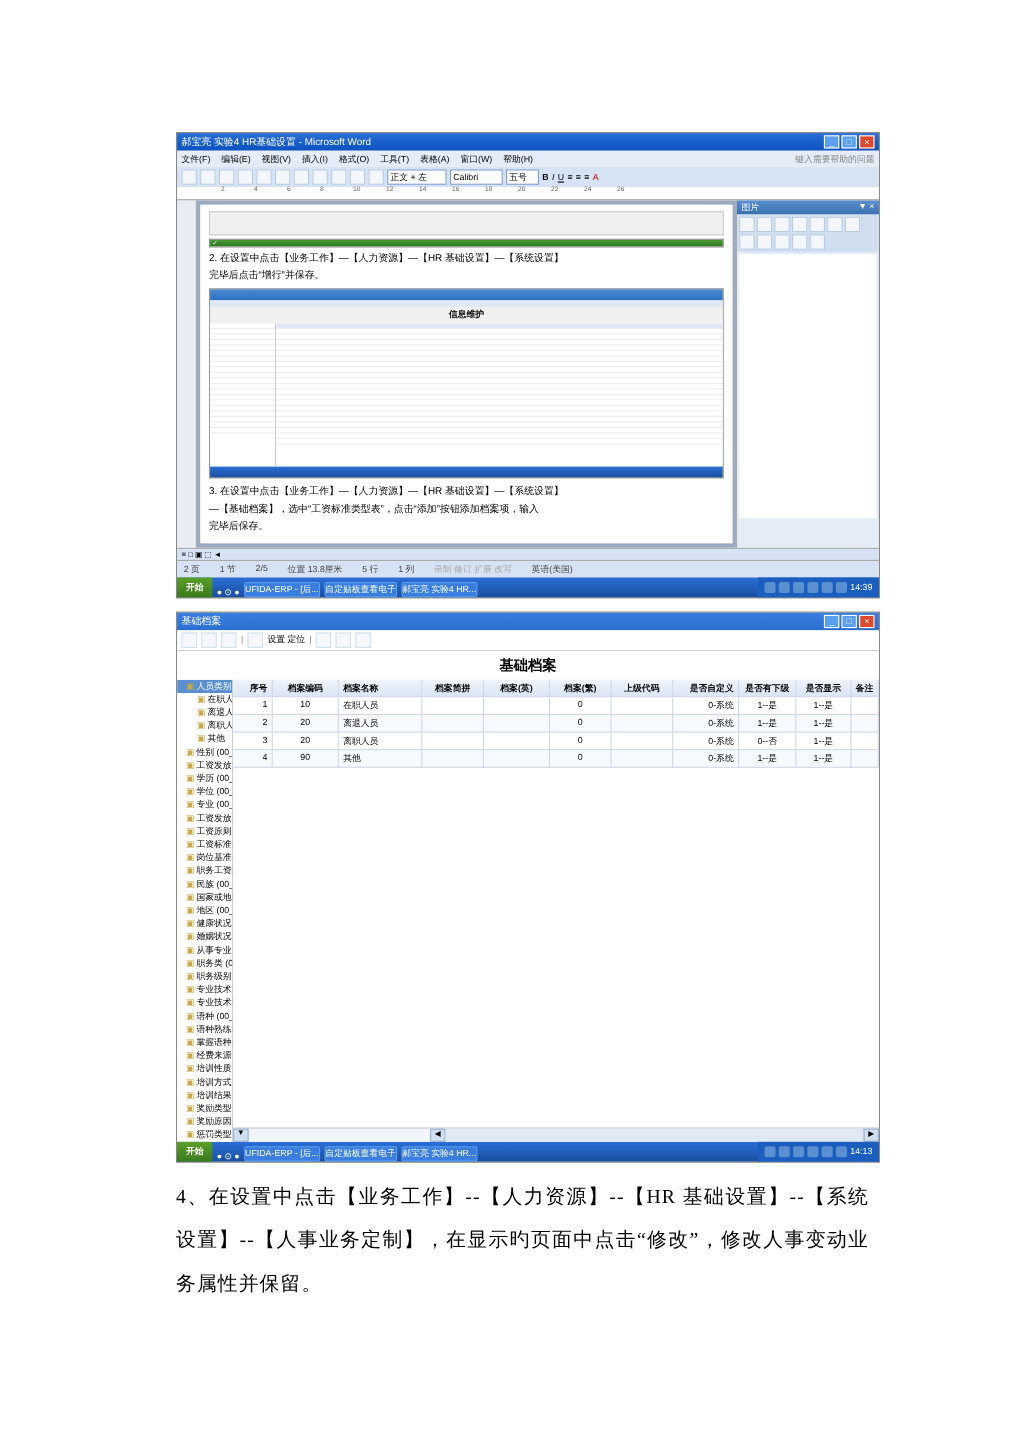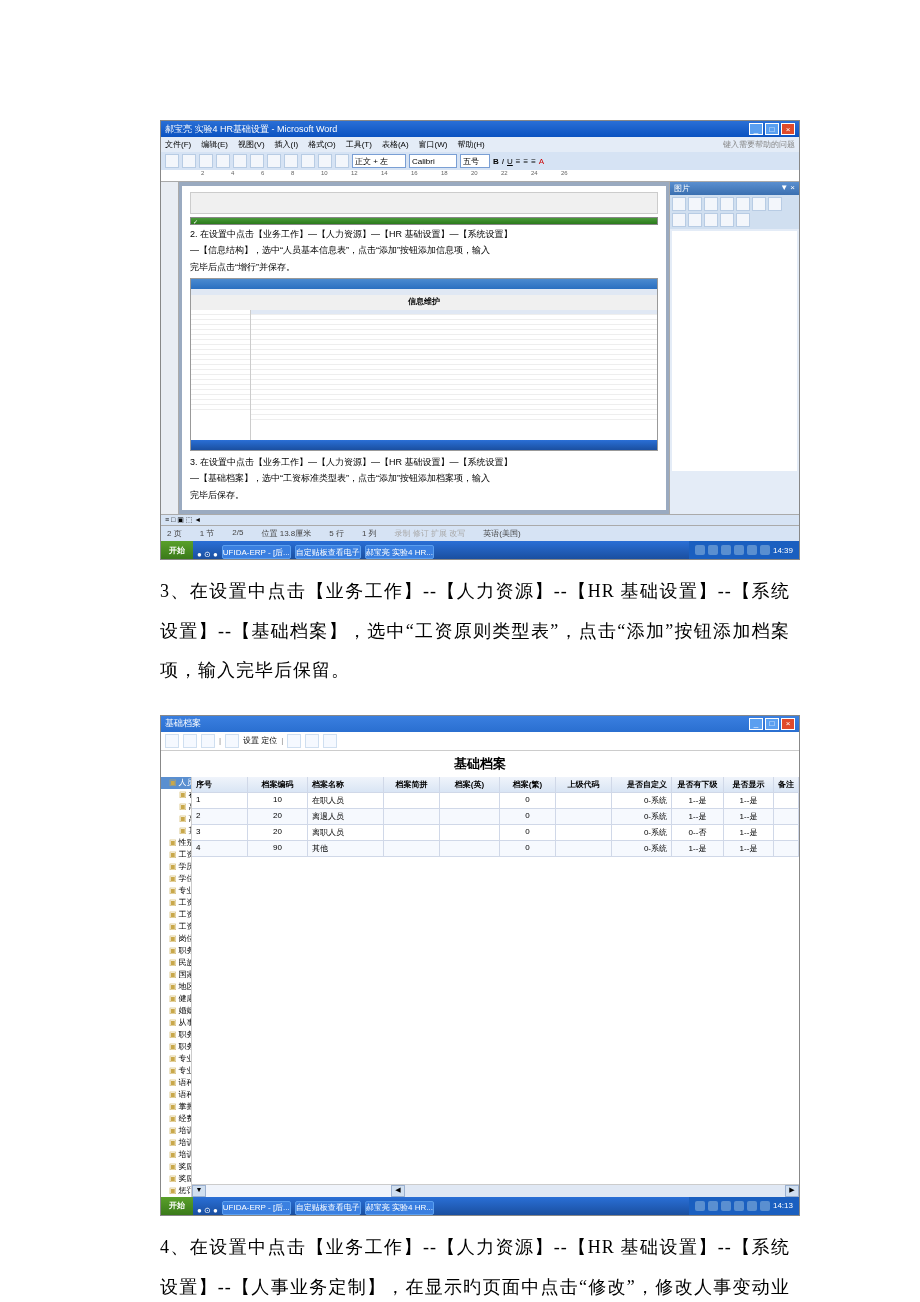--- a/index.html
+++ b/index.html
@@ -45,21 +45,21 @@
   .para { font-size: 18px; line-height: 2.2; margin: 6px 0 24px 0; text-align: justify; letter-spacing:1px; }
 
   
   .app-ss { width: 640px; }
   .app-title { background:linear-gradient(#3a7fe0,#2a6fd0); color:#fff; font-size:9px; height:16px; display:flex; align-items:center; justify-content:space-between; padding:0 4px; }
   .app-toolbar { background:#fff; border-bottom:1px solid #ccc; padding:2px 4px; font-size:8px; display:flex; gap:4px; align-items:center; }
   .atbtn { width:14px; height:14px; border:1px solid #cfdff0; background:#f5f9ff; }
   .page-title { text-align:center; font-size:13px; font-weight:bold; padding:4px 0; background:#fff; }
   .grid-head { display:flex; background:linear-gradient(#f0f4fb,#d8e4f4); font-size:8px; font-weight:bold; }
   .grid-head > div, .grid-row > div { padding:2px 4px; border-right:1px solid #d0d8e8; border-bottom:1px solid #d0d8e8; overflow:hidden; white-space:nowrap; }
-  .c-idx{width:56px;text-align:left;} .c-code{width:60px;text-align:center;} .c-name{width:76px;} .c-jp{width:56px;text-align:center;} .c-xg{width:60px;text-align:center;} .c-jl{width:56px;text-align:center;} .c-sj{width:56px;text-align:center;} .c-zdy{width:60px;text-align:right;} .c-xj{width:52px;text-align:center;} .c-xs{width:50px;text-align:center;} .c-bz{flex:1;}
+  .c-idx{width:36px;text-align:right;} .c-code{width:60px;text-align:center;} .c-name{width:76px;} .c-jp{width:56px;text-align:center;} .c-xg{width:60px;text-align:center;} .c-jl{width:56px;text-align:center;} .c-sj{width:56px;text-align:center;} .c-zdy{width:60px;text-align:right;} .c-xj{width:52px;text-align:center;} .c-xs{width:50px;text-align:center;} .c-bz{flex:1;}
   .grid-row { display:flex; font-size:8px; background:#fff; }
   .grid-row:nth-child(even){ background:#f6f9fe; }
   .app-body { display:flex; height:420px; background:#fff; }
   .tree-panel { width:118px; border-right:1px solid #ccc; overflow:hidden; background:#fff; }
   .tree-item { font-size:8px; padding:0 2px 0 8px; color:#000; white-space:nowrap; line-height:12px; height:12px; }
   .tree-item.sel { background:#5a8fd0; color:#fff; }
   .tree-item.child { padding-left:18px; }
   .folder { color:#c9a84a; margin-right:2px; }
   .right-area { flex:1; display:flex; flex-direction:column; }
   .scroll-btn { width:14px; height:12px; background:#d0dff0; border:1px solid #9ab0d0; font-size:7px; text-align:center; }
@@ -137,21 +137,20 @@
         <span style="left:340px">22</span>
         <span style="left:370px">24</span>
         <span style="left:400px">26</span>
     </div>
     <div class="word-body">
       <div class="vruler"></div>
       <div class="doc-area">
         <div style="height:22px;background:#f0f0f0;border:1px solid #ccc;margin-bottom:3px;"></div>
         <div style="height:8px;background:linear-gradient(#4a9a3a,#2a7a1a);border:1px solid #888;font-size:6px;color:#fff;padding:0 2px;">✓</div>
         <div class="doc-para">2. 在设置中点击【业务工作】—【人力资源】—【HR 基础设置】—【系统设置】</div>
-        <div class="doc-para">—【信息结构】，选中“人员基本信息表”，点击“添加”按钮添加信息项，输入</div>
         <div class="doc-para">完毕后点击“增行”并保存。</div>
         <div class="inset-img">
           <div class="inset-header"></div>
           <div style="height:6px;background:#e0e8f4;"></div>
           <div class="inset-title">信息维护</div>
           <div class="inset-body" style="height:130px;">
             <div class="inset-tree">
               <div class="mini-row"></div>
                 <div class="mini-row"></div>
                 <div class="mini-row"></div>
@@ -250,21 +249,20 @@
           <div class="tray-icon"></div>
           <div class="tray-icon"></div>
           <div class="tray-icon"></div>
           <div class="tray-icon"></div>
           <div class="tray-icon"></div>
         <span>14:39</span>
       </div>
     </div>
   </div>
 
-  <p class="para">3、在设置中点击【业务工作】--【人力资源】--【HR 基础设置】--【系统设置】--【基础档案】，选中“工资原则类型表”，点击“添加”按钮添加档案项，输入完毕后保留。</p>
 
   <div class="screenshot app-ss">
     <div class="app-title">
       <span>基础档案</span>
       <div class="winbtns">
         <div class="winbtn">_</div>
         <div class="winbtn">□</div>
         <div class="winbtn close">×</div>
       </div>
     </div>

